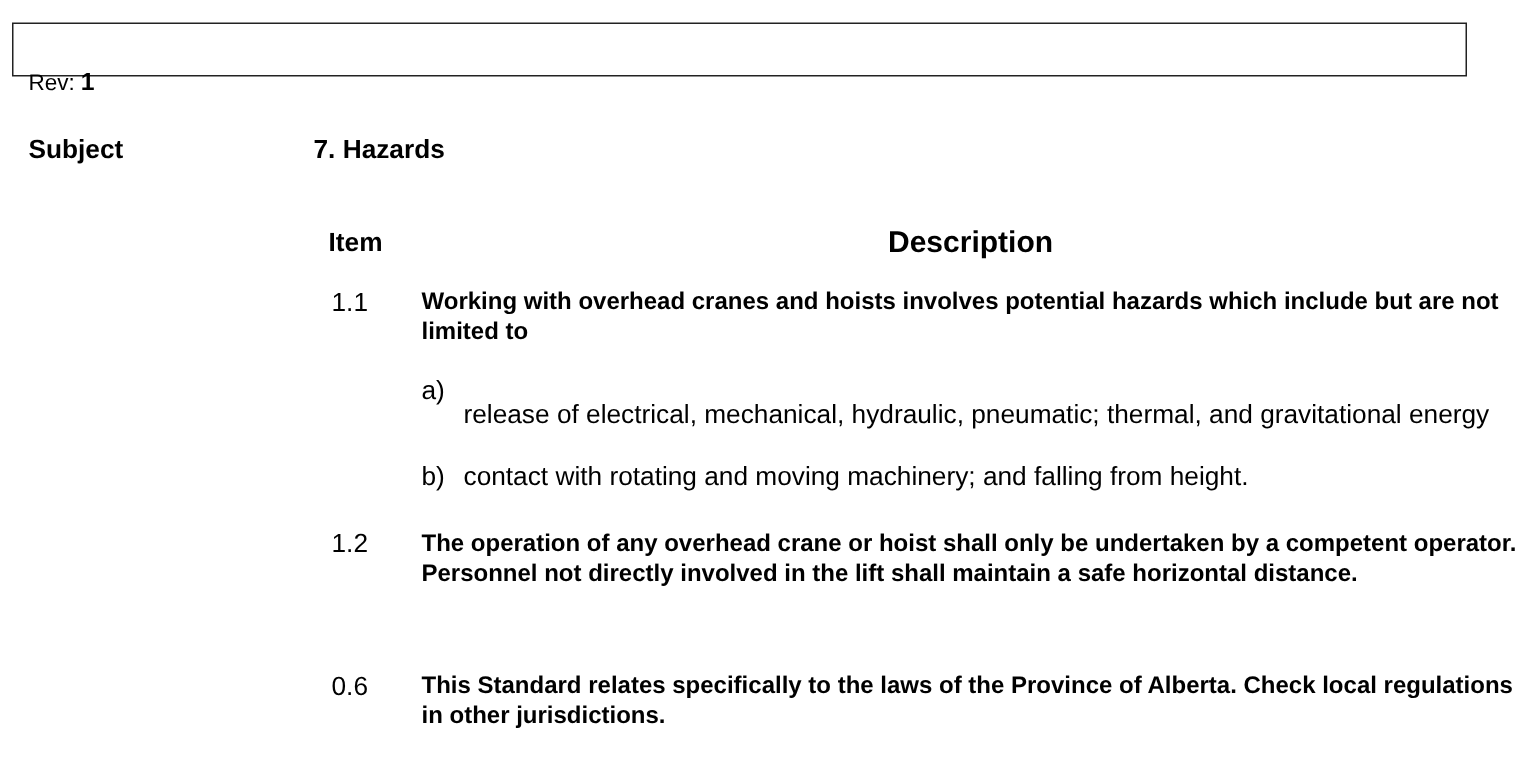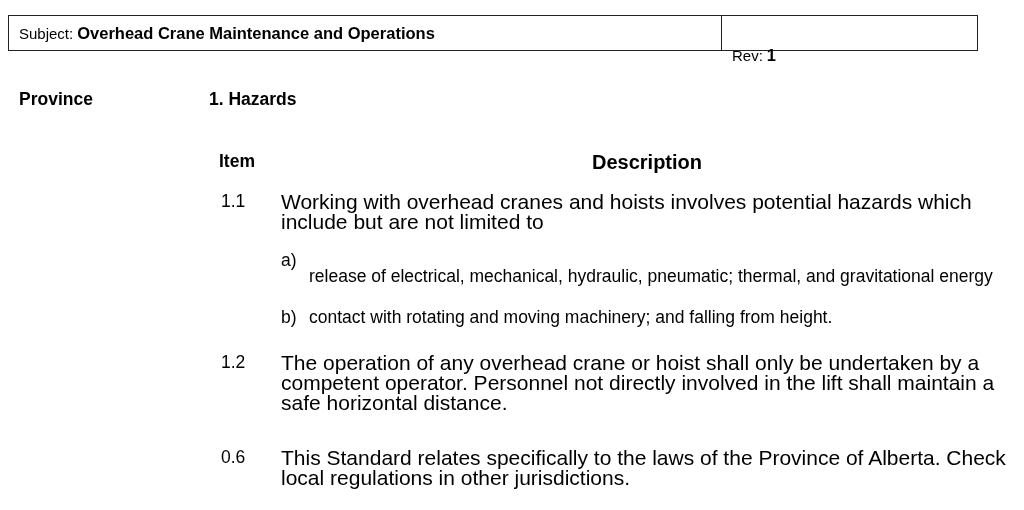--- a/index.html
+++ b/index.html
@@ -19,40 +19,36 @@
     .hcell .val { font-weight: bold; font-size: 16.5px; }
     .hcell.number .val { font-size: 18px; }
 
     .section-label { position: absolute; left: 19px; top: 89px; font-weight: bold; font-size: 17.5px; }
     .section-title { position: absolute; left: 209px; top: 89px; font-weight: bold; font-size: 17.5px; }
 
     .col-item { position: absolute; left: 219px; top: 151px; font-weight: bold; font-size: 17.5px; }
     .col-desc { position: absolute; left: 592px; top: 151px; font-weight: bold; font-size: 20px; }
 
     .item-num { position: absolute; left: 221px; font-size: 17.5px; }
-    .item-text { position: absolute; left: 281px; width: 735px; font-size: 21px; line-height: 20px; }
+    .item-text { position: absolute; left: 281px; width: 735px; font-size: 16px; line-height: 20px; font-weight: bold; }
     .sub-mark { position: absolute; left: 281px; font-size: 17.5px; }
     .sub-text { position: absolute; left: 309px; width: 700px; font-size: 17.5px; line-height: 20px; }
   </style>
 </head>
 <body>
 
 <div class="header-box">
-  <div class="hcell subject">
-    <span class="lbl">Subject:</span>
-    <span class="val">Overhead Crane Maintenance and Operations</span>
-  </div>
   <div class="hcell rev">
     <span class="lbl">Rev:</span>
     <span class="val">1</span>
   </div>
 </div>
 
-<div class="section-label">Province</div>
-<div class="section-title">1.  Hazards</div>
+<div class="section-label">Subject</div>
+<div class="section-title">7.  Hazards</div>
 
 <div class="col-item">Item</div>
 <div class="col-desc">Description</div>
 
 <div class="item-num" style="top:191px">1.1</div>
 <div class="item-text" style="top:192px">Working with overhead cranes and hoists involves potential hazards which include but are not limited to</div>
 <div class="sub-mark" style="top:250px">a)</div>
 <div class="sub-text" style="top:266px">release of electrical, mechanical, hydraulic, pneumatic; thermal, and gravitational energy</div>
 <div class="sub-mark" style="top:307px">b)</div>
 <div class="sub-text" style="top:307px">contact with rotating and moving machinery; and falling from height.</div>

